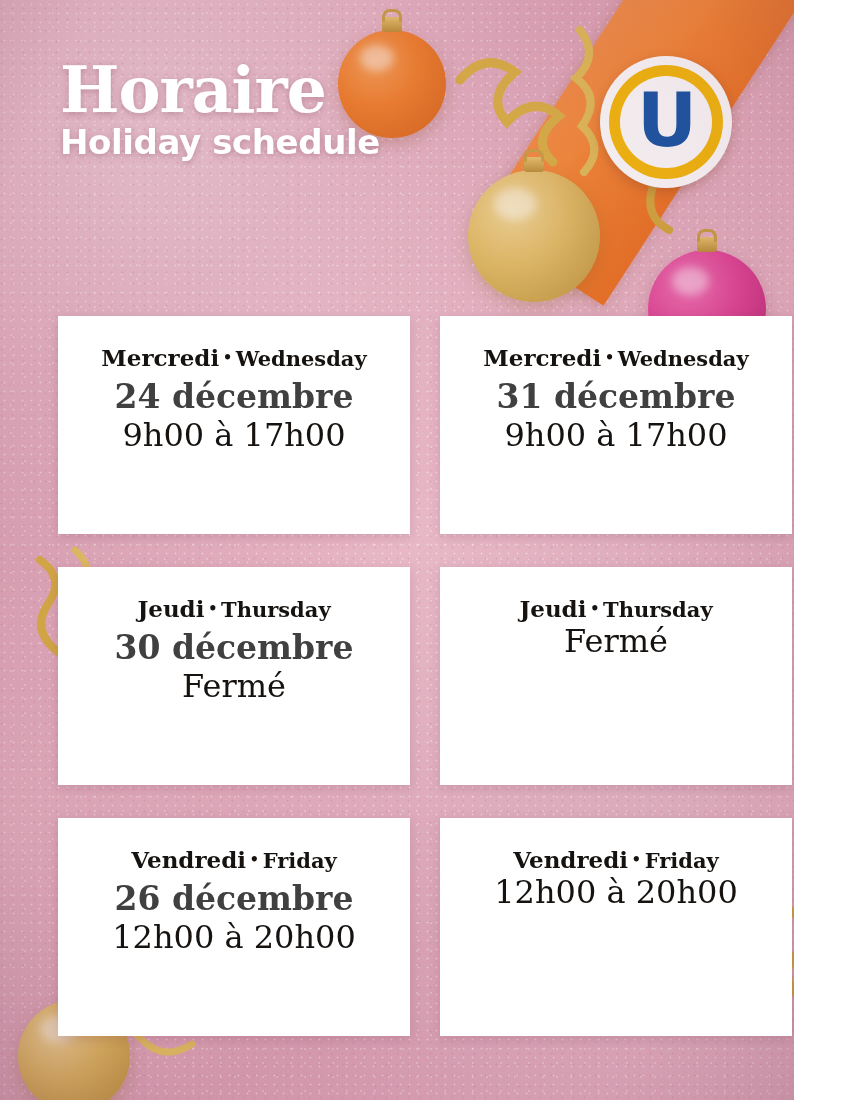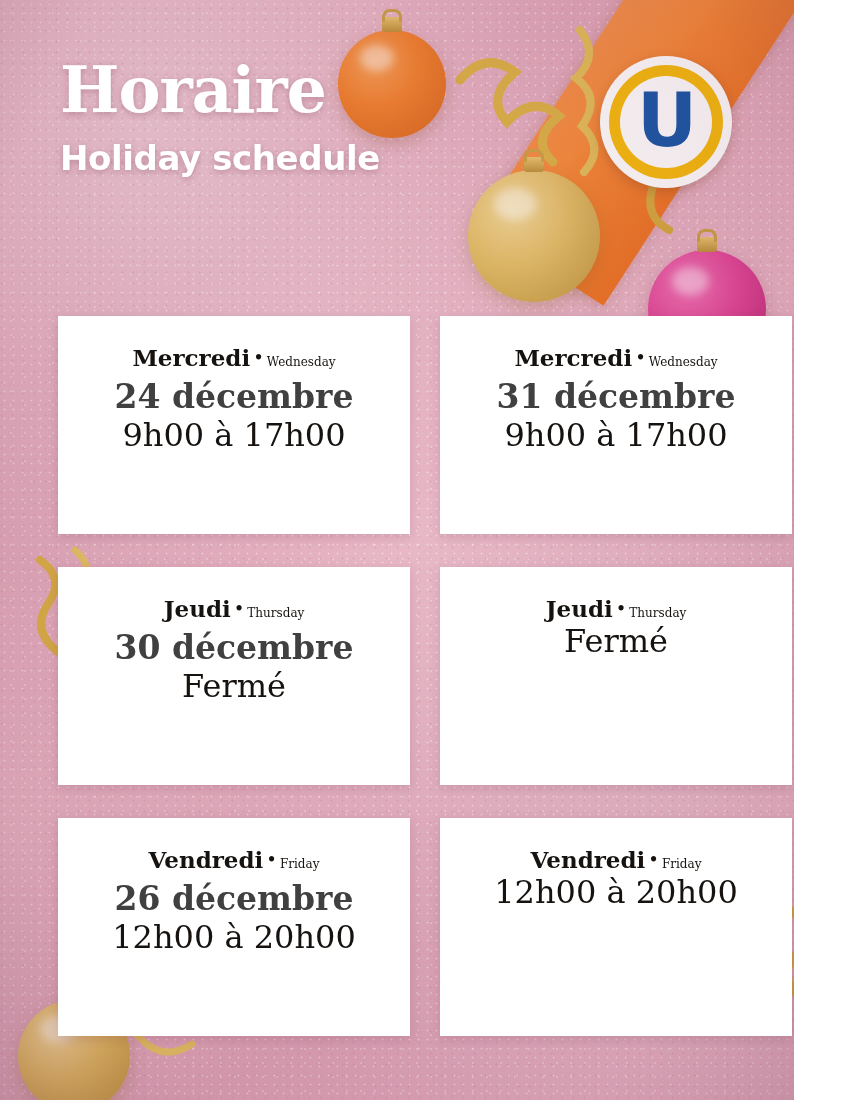--- a/index.html
+++ b/index.html
@@ -187,21 +187,21 @@
     font-family: "DejaVu Serif", serif;
     font-weight: bold;
     font-size: 63px;
     line-height: 1.02;
     letter-spacing: -1px;
   }
   .title-en {
     font-family: "DejaVu Sans", sans-serif;
     font-weight: bold;
     font-size: 34px;
-    margin-top: 16px;
+    margin-top: 0;
     letter-spacing: -0.4px;
   }
 
   
   .grid {
     position: absolute;
     left: 58px;
     top: 316px;
     width: 734px;
     display: grid;
@@ -230,22 +230,22 @@
     font-size: 23px;
     text-align: center;
   }
   .dot {
     font-size: 18px;
     padding: 0 3px;
     position: relative;
     top: -2px;
   }
   .day-en {
-    font-weight: normal;
-    font-size: 12px;
+    font-weight: bold;
+    font-size: 21px;
   }
   .date {
     font-family: "DejaVu Serif", serif;
     font-weight: bold;
     font-size: 33px;
     color: #404040;
     margin-top: 6px;
     white-space: nowrap;
   }
   .date sup {

